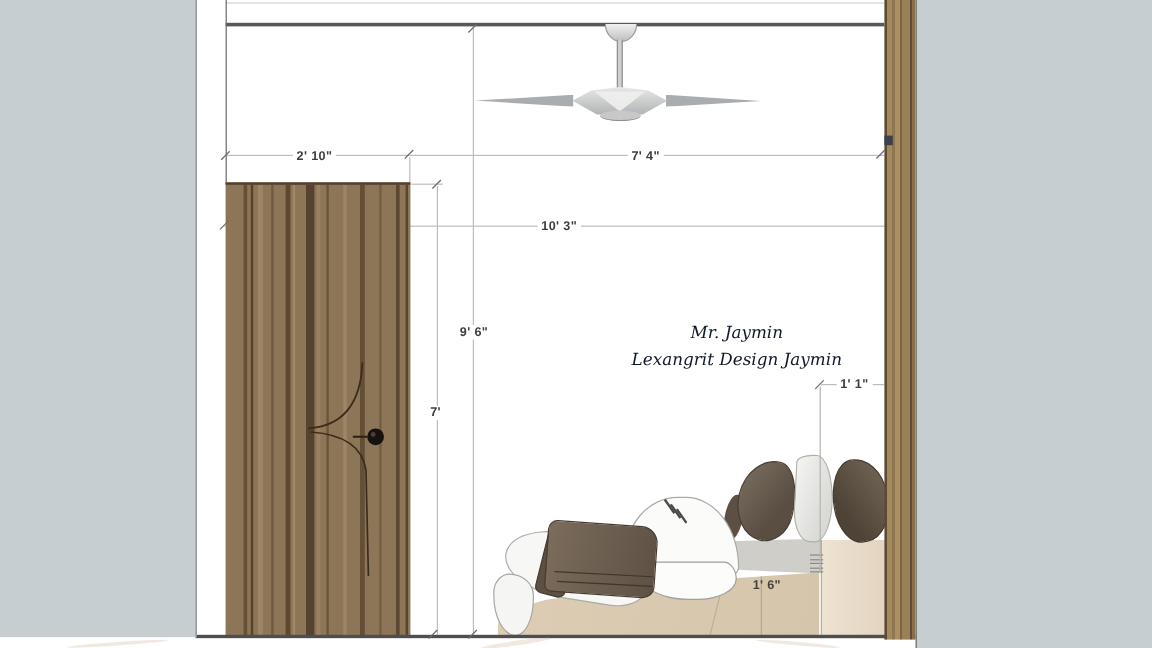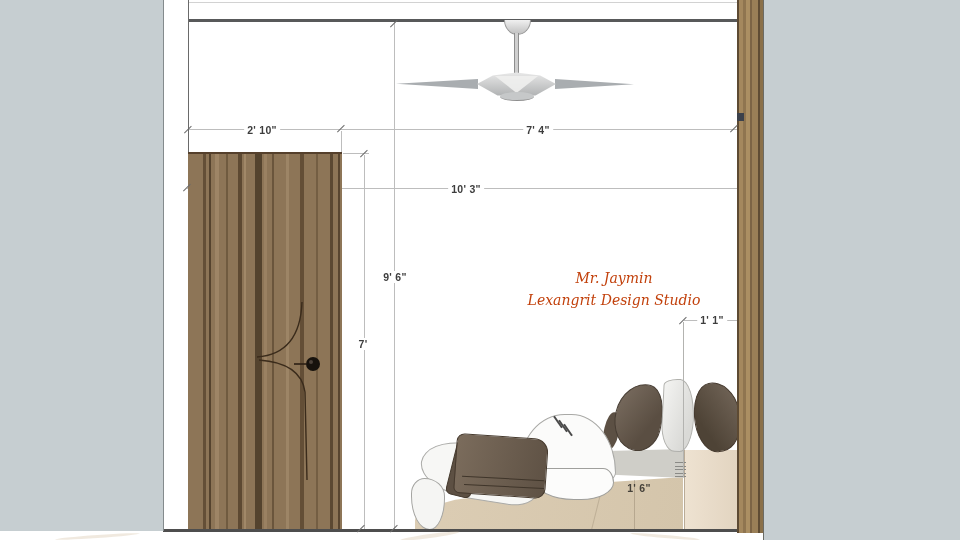--- a/index.html
+++ b/index.html
@@ -105,21 +105,21 @@
   .dimline{background:#bdbdbd;z-index:3;}
   .dimline-h{height:1px;}
   .dimline-v{width:1px;}
   .tick{width:10px;height:1.4px;background:#6b6b6b;transform:rotate(-45deg);z-index:7;}
   .dim-label{z-index:7;font-size:10.5px;font-weight:bold;color:#3d3d3d;background:#fff;
     padding:0 3px;white-space:nowrap;transform:translate(-50%,-50%);letter-spacing:.3px;}
   .dim-label.on-beige{background:transparent;color:#45413a;}
   .droplink{left:683px;top:322px;width:1px;height:155px;background:#b3b3b0;z-index:5;}
 
   
-  .signature{z-index:7;font-family:"DejaVu Serif",serif;font-style:italic;color:#c2410c;
+  .signature{z-index:7;font-family:"DejaVu Serif",serif;font-style:italic;color:#0f172a;
     text-align:center;transform:translateX(-50%);white-space:nowrap;}
   .sig1{font-size:14px;}
   .sig2{font-size:14px;}
 </style>
 </head>
 <body>
 
 <div class="stage">
 
   <div class="abs ceil-faint"></div>
@@ -224,20 +224,20 @@
   <div class="abs dim-label" style="left:363px;top:344px;">7'</div>
 
   <div class="abs dimline dimline-h" style="left:684px;top:320px;width:53px;"></div>
   <div class="abs tick" style="left:678px;top:320px;"></div>
   <div class="abs droplink"></div>
   <div class="abs dim-label" style="left:712px;top:320px;">1' 1"</div>
 
   <div class="abs dim-label on-beige" style="left:639px;top:488px;">1' 6"</div>
 
   <div class="abs signature sig1" style="left:614px;top:270px;">Mr. Jaymin</div>
-  <div class="abs signature sig2" style="left:614px;top:292px;">Lexangrit Design Studio</div>
+  <div class="abs signature sig2" style="left:614px;top:292px;">Lexangrit Design Jaymin</div>
 
   <div class="abs left-gray"></div>
   <div class="abs pillar"></div>
   <div class="abs pillar-socket"></div>
   <div class="abs right-gray"></div>
 
 </div>
 
 </body></html>

